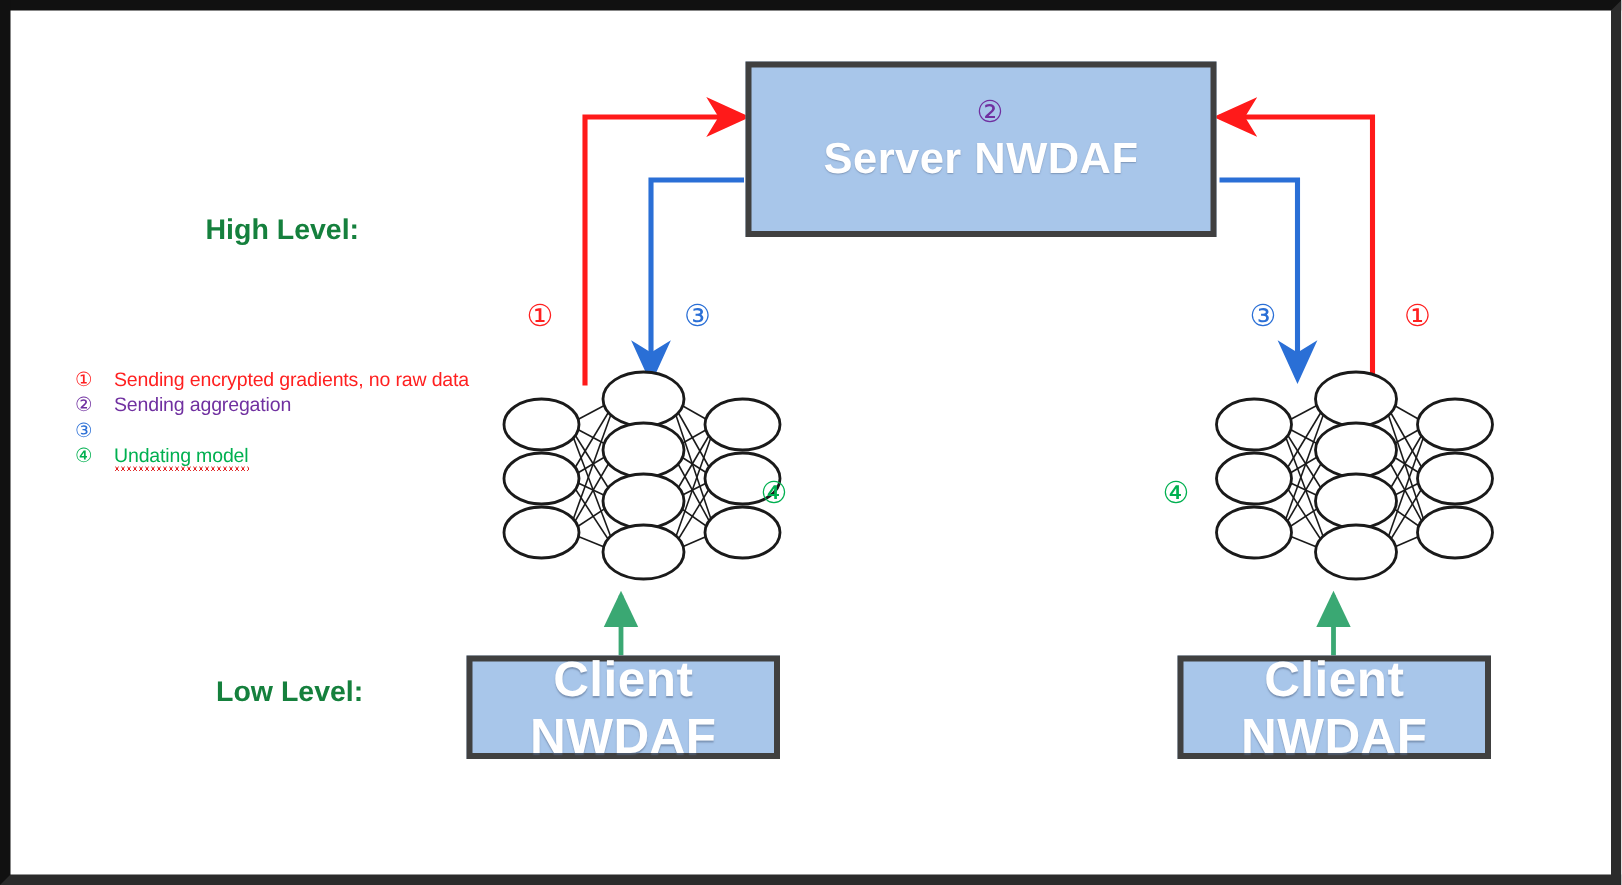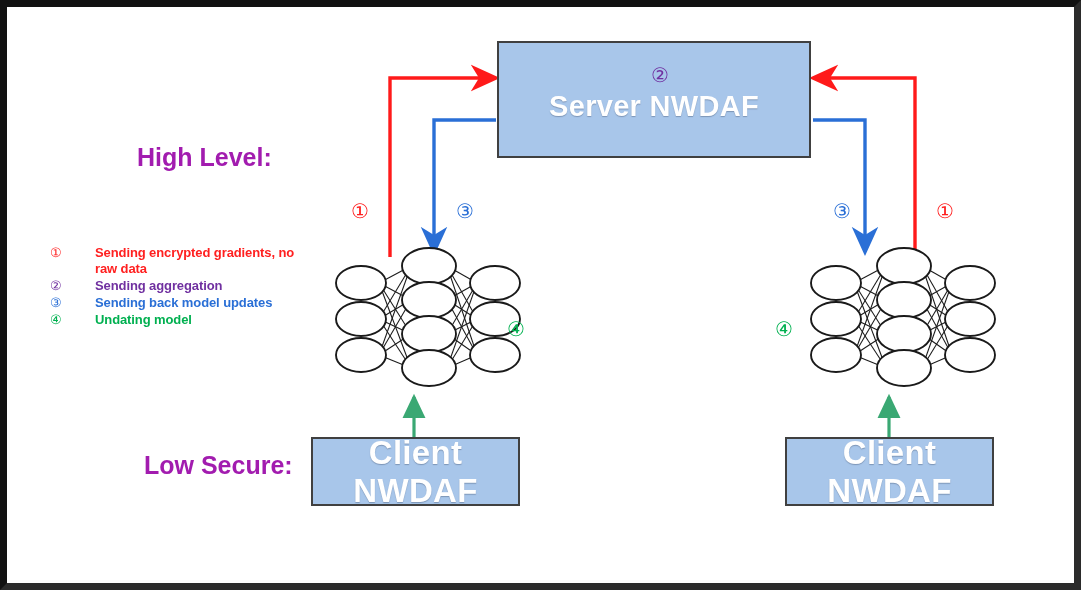--- a/index.html
+++ b/index.html
@@ -41,21 +41,21 @@
     width: 1067px;
     height: 576px;
     overflow: visible;
   }
 
   
   .nwdaf-box {
     position: absolute;
     box-sizing: border-box;
     background: #a8c6ea;
-    border: 2px solid #404040;
+    border: 4px solid #404040;
     display: flex;
     align-items: center;
     justify-content: center;
     z-index: 5;
   }
   .nwdaf-box .box-label {
     color: #ffffff;
     font-weight: bold;
     letter-spacing: 0.3px;
     text-align: center;
@@ -63,23 +63,23 @@
   }
   #server-box { left: 490px; top: 34px; width: 314px; height: 117px; }
   #server-box .box-label { font-size: 29px; margin-top: 14px; }
   #client-box-left  { left: 304px; top: 430px; width: 209px; height: 69px; }
   #client-box-right { left: 778px; top: 430px; width: 209px; height: 69px; }
   #client-box-left .box-label, #client-box-right .box-label { font-size: 33px; }
 
   
   .level-heading {
     position: absolute;
-    font-size: 25px;
+    font-size: 19px;
     font-weight: bold;
-    color: #a21caf;
+    color: #15803d;
     white-space: nowrap;
     z-index: 6;
   }
   #high-level-heading { left: 130px; top: 136px; }
   #low-level-heading  { left: 137px; top: 444px; }
 
   
   .step-badge {
     position: absolute;
     font-size: 20px;
@@ -106,23 +106,22 @@
     width: 26px;
     flex: 0 0 26px;
     font-size: 13px;
     line-height: 16px;
     text-align: left;
     padding-left: 3px;
   }
   .legend-text {
     font-size: 13px;
     line-height: 16px;
-    font-weight: bold;
+    font-weight: normal;
     letter-spacing: -0.1px;
-    margin-left: 19px;
   }
   .spellcheck {
     background-image:
       linear-gradient(45deg, transparent 45%, #e02020 45%, #e02020 55%, transparent 55%),
       linear-gradient(-45deg, transparent 45%, #e02020 45%, #e02020 55%, transparent 55%);
     background-size: 4px 3px;
     background-repeat: repeat-x;
     background-position: 0 100%;
     padding-bottom: 2px;
   }
@@ -258,21 +257,21 @@
     <div class="step-badge" style="left:644px; top:58px; color:#7030a0;">②</div>
 
     <div id="client-box-left" class="nwdaf-box">
       <span class="box-label">Client NWDAF</span>
     </div>
     <div id="client-box-right" class="nwdaf-box">
       <span class="box-label">Client NWDAF</span>
     </div>
 
     <div id="high-level-heading" class="level-heading">High Level:</div>
-    <div id="low-level-heading" class="level-heading">Low Secure:</div>
+    <div id="low-level-heading" class="level-heading">Low Level:</div>
 
     <div class="step-badge" style="left:344px; top:194px; color:#ff2020;">①</div>
     <div class="step-badge" style="left:449px; top:194px; color:#2a6fd6;">③</div>
     <div class="step-badge" style="left:826px; top:194px; color:#2a6fd6;">③</div>
     <div class="step-badge" style="left:929px; top:194px; color:#ff2020;">①</div>
     <div class="step-badge" style="left:500px; top:312px; color:#00b050;">④</div>
     <div class="step-badge" style="left:768px; top:312px; color:#00b050;">④</div>
 
     <div id="legend">
 
@@ -281,21 +280,20 @@
         <div class="legend-text" style="color:#ff2020;">Sending encrypted gradients, no raw data</div>
       </div>
 
       <div class="legend-row">
         <div class="legend-num" style="color:#7030a0;">②</div>
         <div class="legend-text" style="color:#7030a0;">Sending aggregation</div>
       </div>
 
       <div class="legend-row">
         <div class="legend-num" style="color:#2a6fd6;">③</div>
-        <div class="legend-text" style="color:#2a6fd6;">Sending back model updates</div>
       </div>
 
       <div class="legend-row">
         <div class="legend-num" style="color:#00b050;">④</div>
         <div class="legend-text spellcheck" style="color:#00b050;">Undating model</div>
       </div>
 
     </div>
 
   </div>

